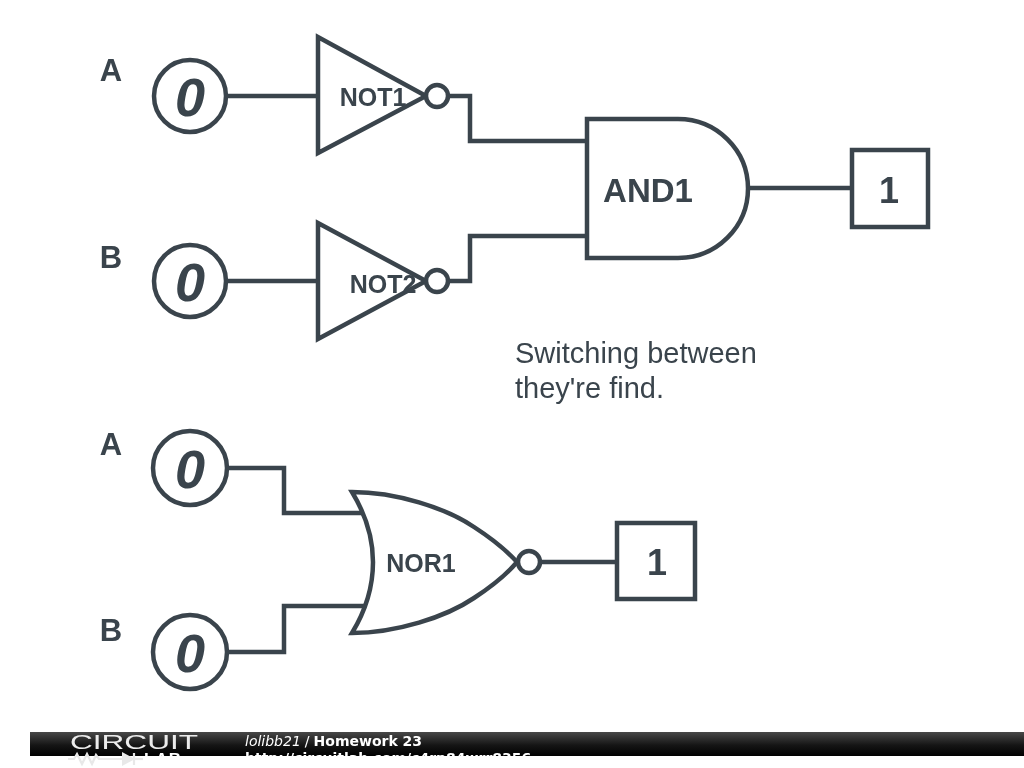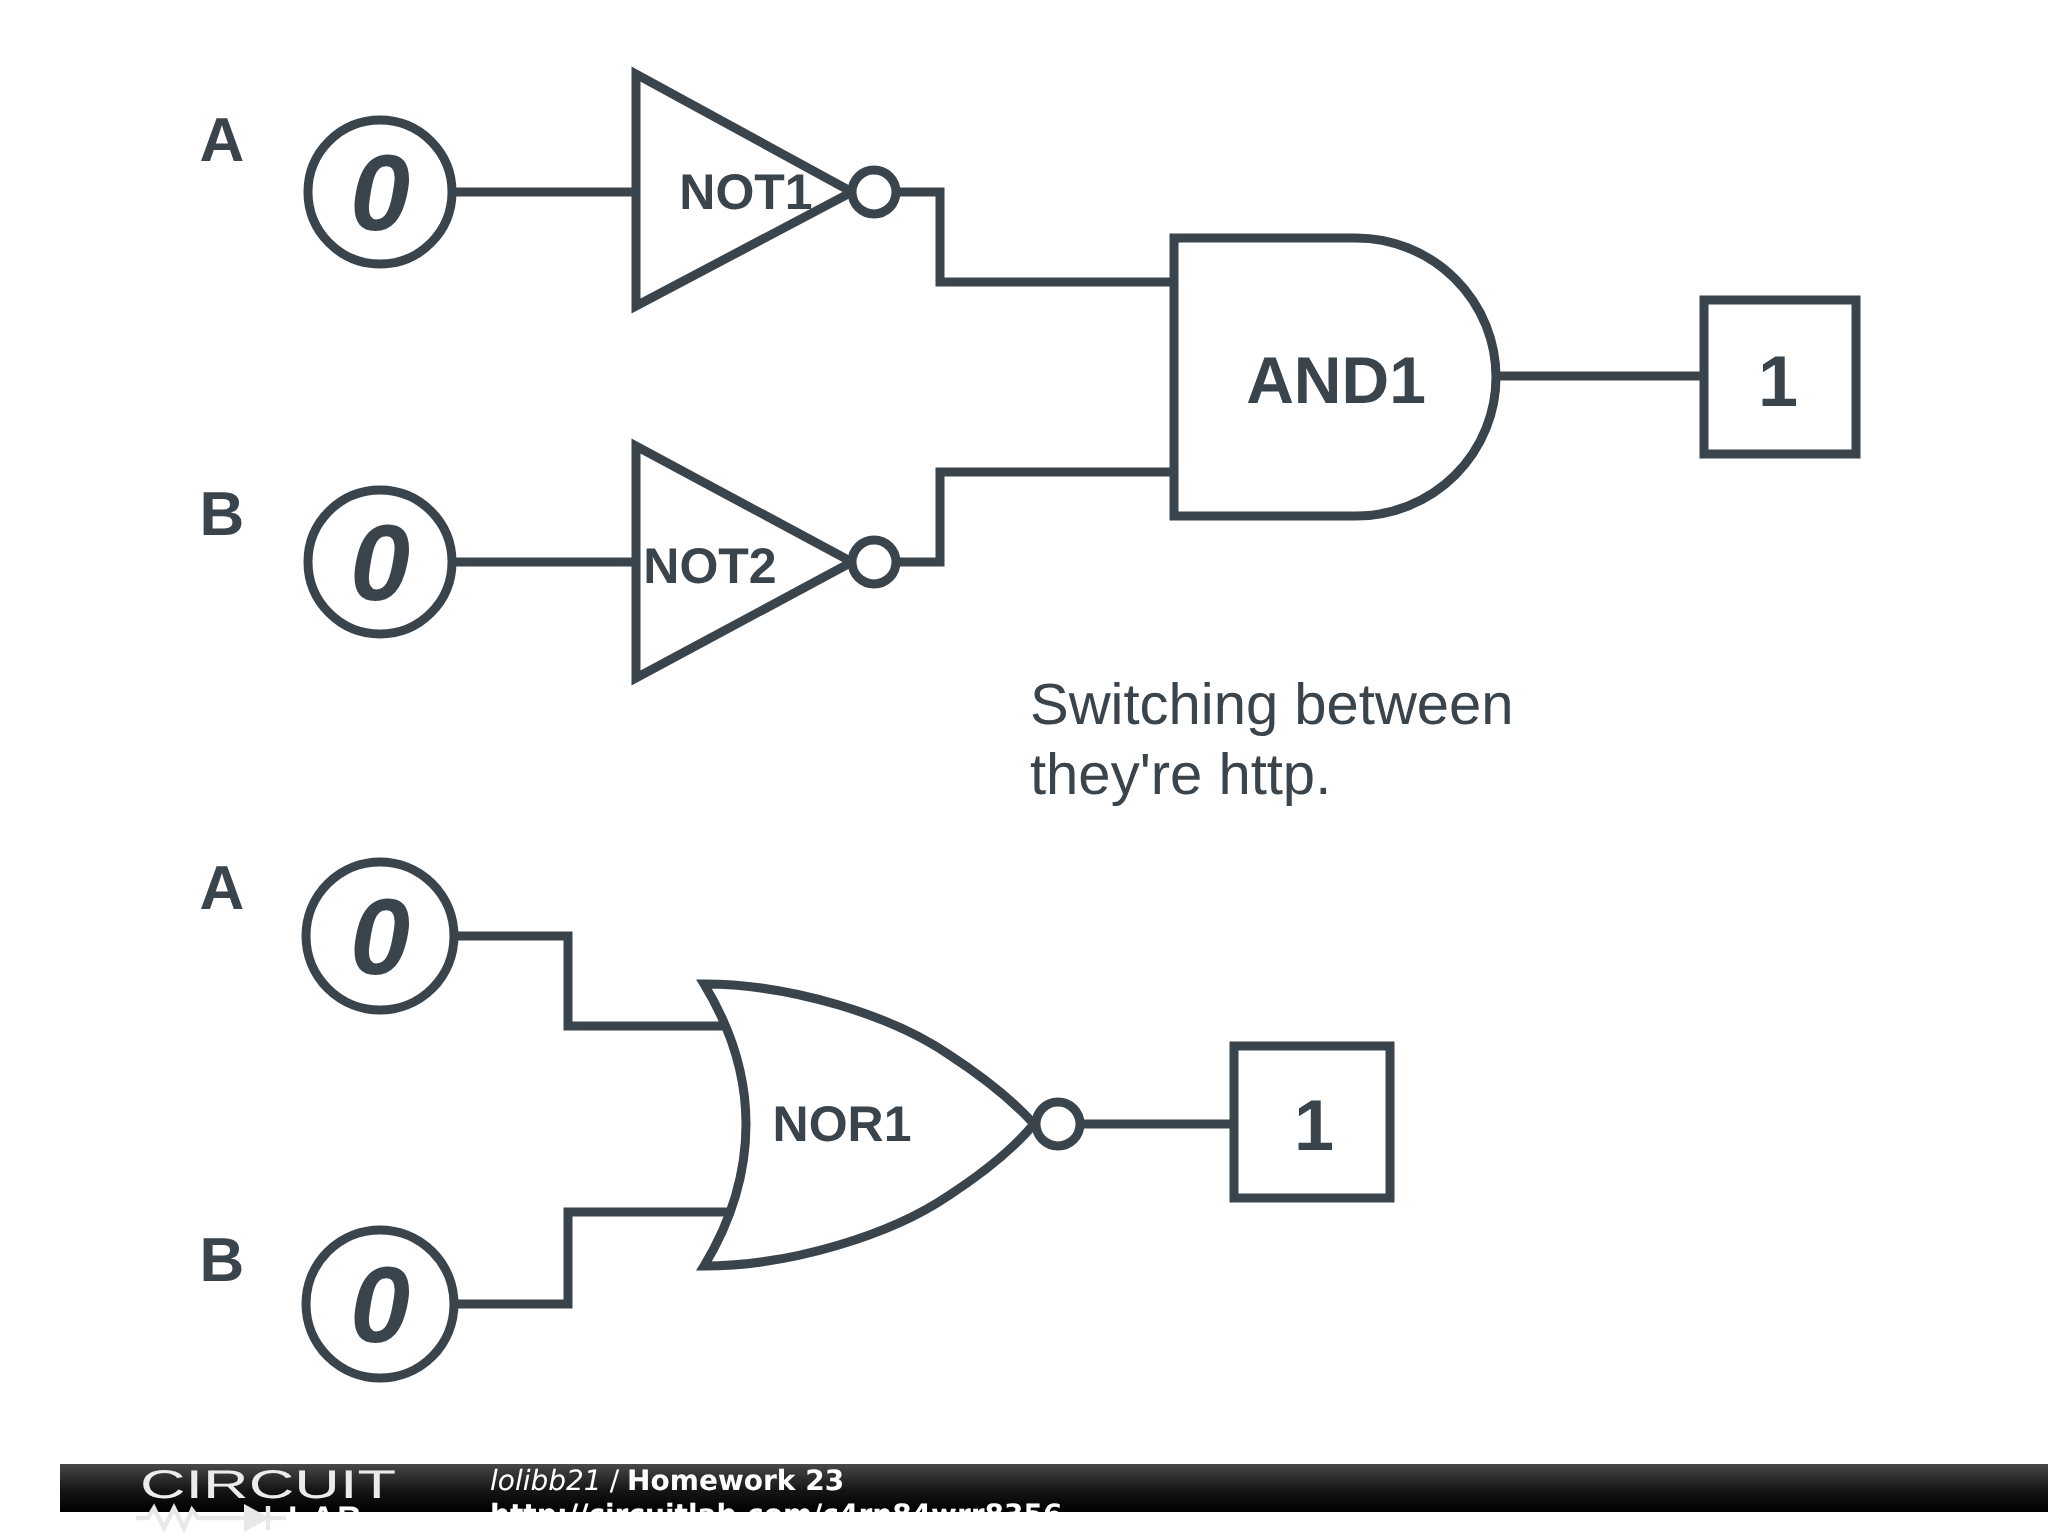--- a/index.html
+++ b/index.html
@@ -72,28 +72,28 @@
       <circle cx="190" cy="652" r="37" fill="#fff"></circle>
     </g>
   </svg>
 
   <div class="lbl port-label" style="left:111px;top:70px">A</div>
   <div class="lbl toggle-value" style="left:190px;top:97px">0</div>
   <div class="lbl gate-label" style="left:373px;top:97px">NOT1</div>
 
   <div class="lbl port-label" style="left:111px;top:257px">B</div>
   <div class="lbl toggle-value" style="left:190px;top:282px">0</div>
-  <div class="lbl gate-label" style="left:355px;top:284px">NOT2</div>
+  <div class="lbl gate-label" style="left:383px;top:284px">NOT2</div>
 
-  <div class="lbl and-label" style="left:668px;top:190px">AND1</div>
+  <div class="lbl and-label" style="left:648px;top:190px">AND1</div>
   <div class="lbl box-value" style="left:889px;top:191px">1</div>
 
   <div class="annotation">
     <div>Switching between</div>
-    <div>they're http.</div>
+    <div>they're find.</div>
   </div>
 
   <div class="lbl port-label" style="left:111px;top:444px">A</div>
   <div class="lbl toggle-value" style="left:190px;top:469px">0</div>
 
   <div class="lbl port-label" style="left:111px;top:630px">B</div>
   <div class="lbl toggle-value" style="left:190px;top:653px">0</div>
 
   <div class="lbl gate-label" style="left:421px;top:563px">NOR1</div>
   <div class="lbl box-value" style="left:657px;top:563px">1</div>

